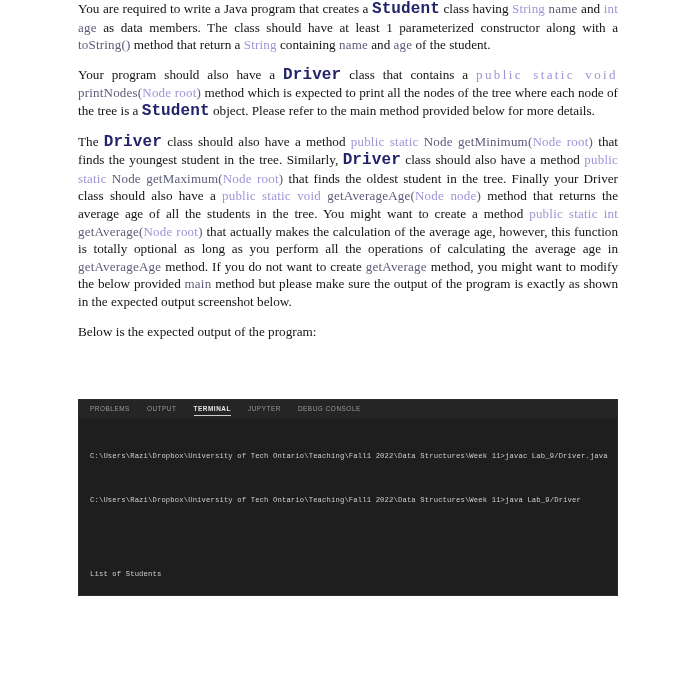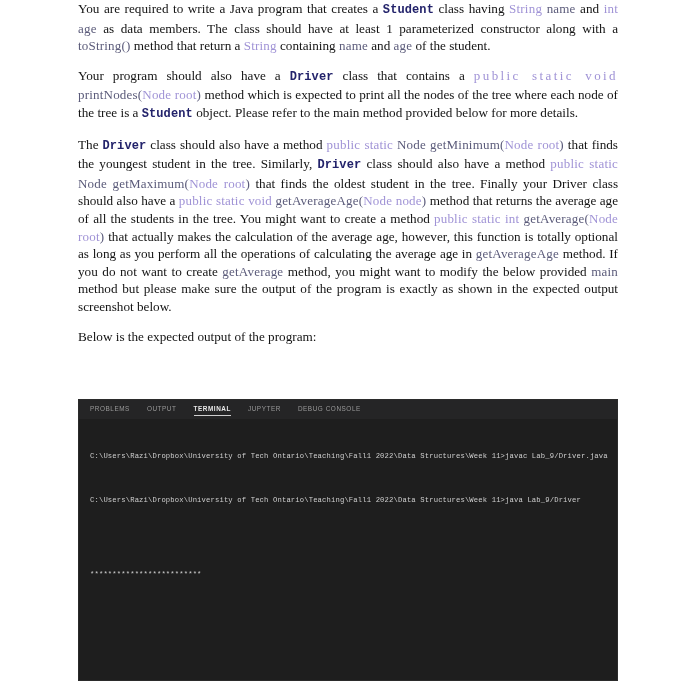--- a/index.html
+++ b/index.html
@@ -37,34 +37,34 @@
   }
   .kw {
     color: #a093d6;
   }
   .id {
     color: #5b5b7a;
     margin-top: 44px;
   }
   .cls {
     font-family: "Liberation Mono", "DejaVu Sans Mono", monospace;
-    font-size: 12px;
+    font-size: 16px;
     font-weight: bold;
     color: #23236b;
     letter-spacing: 0.1px;
   }
   .sp { letter-spacing: 2.4px; }
 
   
   .terminal {
     position: absolute;
     left: 78px;
     top: 399px;
     width: 540px;
-    height: 282px;
+    height: 197px;
     background: #1e1e1e;
     border: 1px solid #2b2b2b;
     box-sizing: border-box;
     overflow: hidden;
   }
   .term-tabs {
     height: 19px;
     background: #252526;
     display: flex;
     align-items: center;
@@ -127,20 +127,21 @@
         <div class="term-tab">OUTPUT</div>
         <div class="term-tab active">TERMINAL</div>
         <div class="term-tab">JUPYTER</div>
         <div class="term-tab">DEBUG CONSOLE</div>
       </div>
 
     <div class="term-body">
       <div class="term-cmd term-line">C:\Users\Razi\Dropbox\University of Tech Ontario\Teaching\Fall1 2022\Data Structures\Week 11&gt;javac Lab_9/Driver.java</div>
       <div class="term-cmd term-line">C:\Users\Razi\Dropbox\University of Tech Ontario\Teaching\Fall1 2022\Data Structures\Week 11&gt;java Lab_9/Driver</div>
       <div class="term-blank"></div>
+      <div class="term-line">List of Students</div>
       <div class="term-line">*************************</div>
       
       
       
       
       
     </div>
 
   </div>
 

